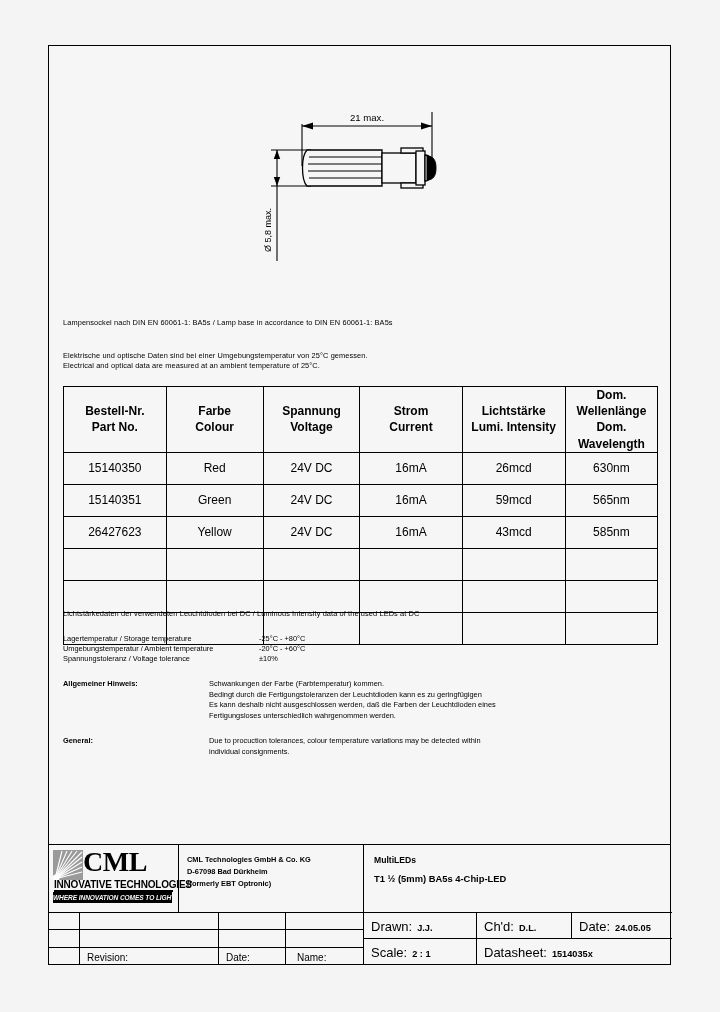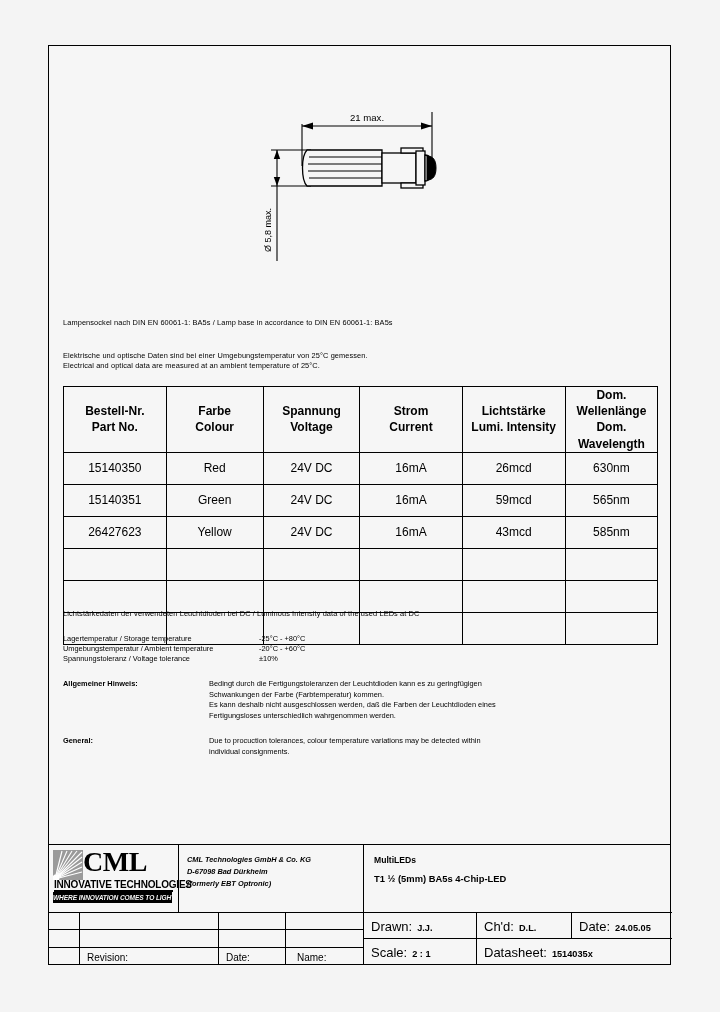--- a/index.html
+++ b/index.html
@@ -115,21 +115,20 @@
     left: 0; top: 0; width: 130px; height: 68px;
     border-right: 1.2px solid #000; border-bottom: 1.2px solid #000;
     padding: 3px 18px 0 4px;
   }
   #tb-company {
     left: 130px; top: 0; width: 185px; height: 68px;
     border-right: 1.4px solid #000; border-bottom: 1.2px solid #000;
     padding: 9px 16px 0 8px;
     font-weight: bold;
     line-height: 1.62;
-    font-style: italic;
   }
   #tb-product {
     left: 315px; top: 0; width: 308px; height: 68px;
     border-bottom: 1.2px solid #000;
     padding: 10px 0 0 10px;
     font-weight: bold;
   }
   #tb-product .p1 { font-size: 8.6px; }
   #tb-product .p2 { font-size: 9.4px; margin-top: 8px; }
   #rev-wrap { position: absolute; left: 0; top: 68px; width: 315px; height: 52px;
@@ -328,22 +327,22 @@
     <span class="val">-20°C - +60°C</span>
   </div>
   <div class="spec-row" id="sp2">
     <span class="lbl">Spannungstoleranz / Voltage tolerance</span>
     <span class="val">±10%</span>
   </div>
 
   <div class="hint-block" id="hint-de">
     <div class="hint-title">Allgemeiner Hinweis:</div>
     <div class="hint-body">
+      <div>Schwankungen der Farbe (Farbtemperatur) kommen.</div>
       <div>Bedingt durch die Fertigungstoleranzen der Leuchtdioden kann es zu geringfügigen</div>
-      <div>Schwankungen der Farbe (Farbtemperatur) kommen.</div>
       <div>Es kann deshalb nicht ausgeschlossen werden, daß die Farben der Leuchtdioden eines</div>
       <div>Fertigungsloses unterschiedlich wahrgenommen werden.</div>
     </div>
   </div>
 
   <div class="hint-block" id="hint-en">
     <div class="hint-title">General:</div>
     <div class="hint-body">
       <div>Due to procuction tolerances, colour temperature variations may be detected within</div>
       <div>individual consignments.</div>

